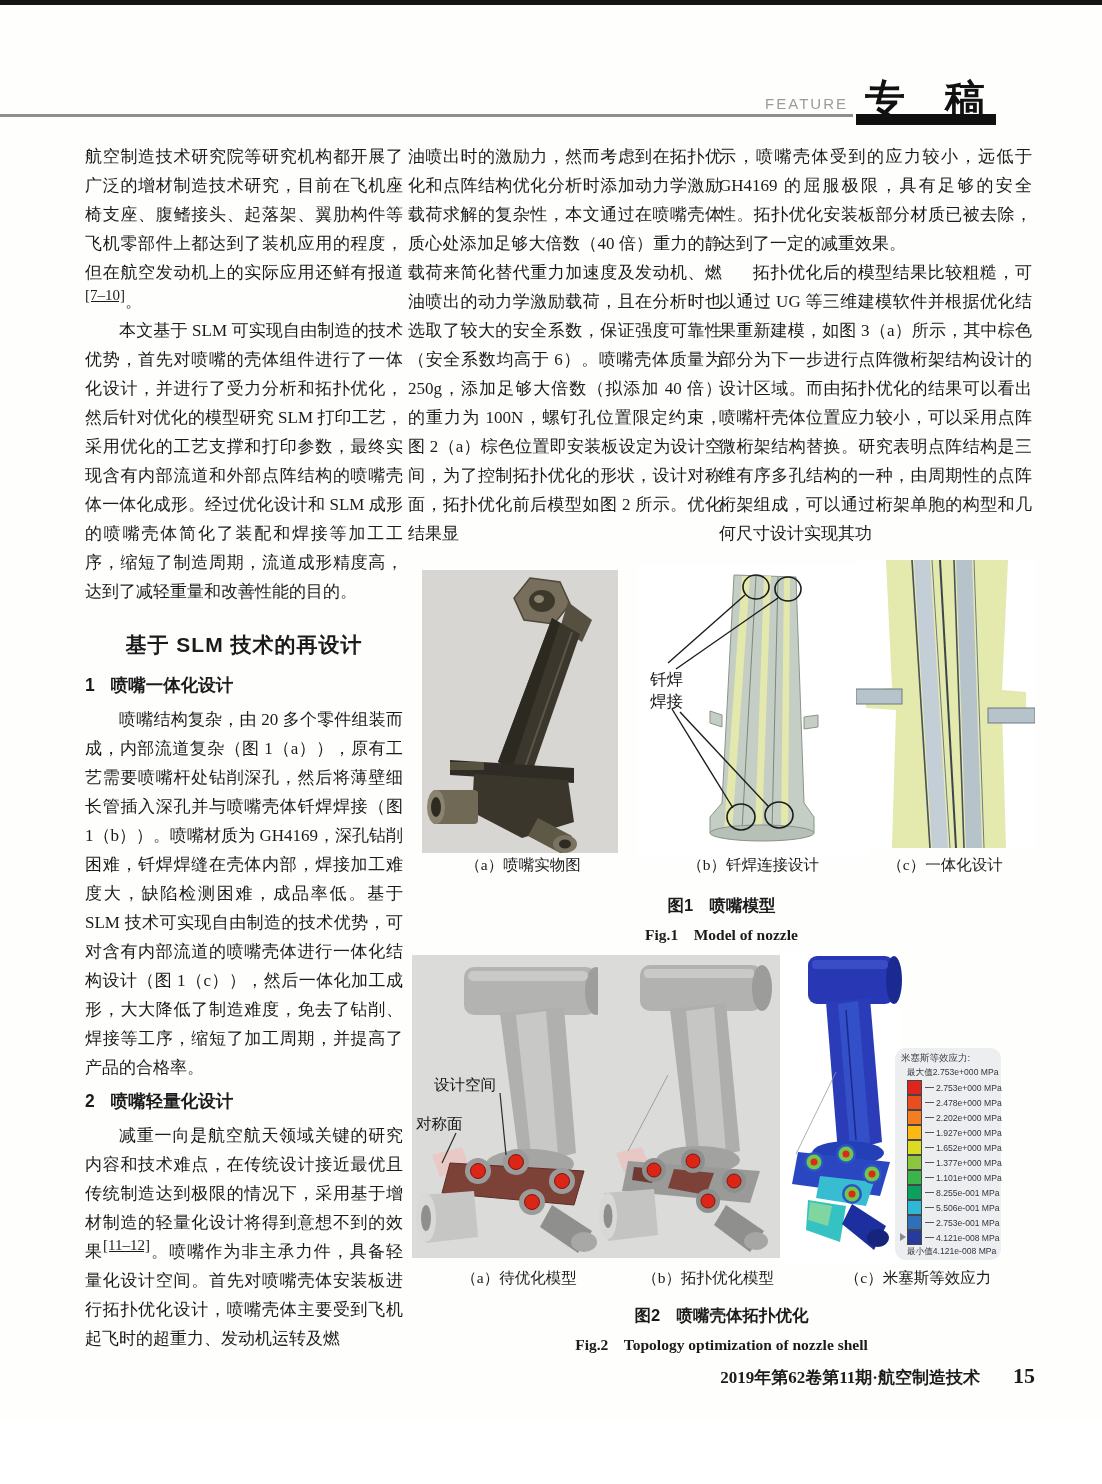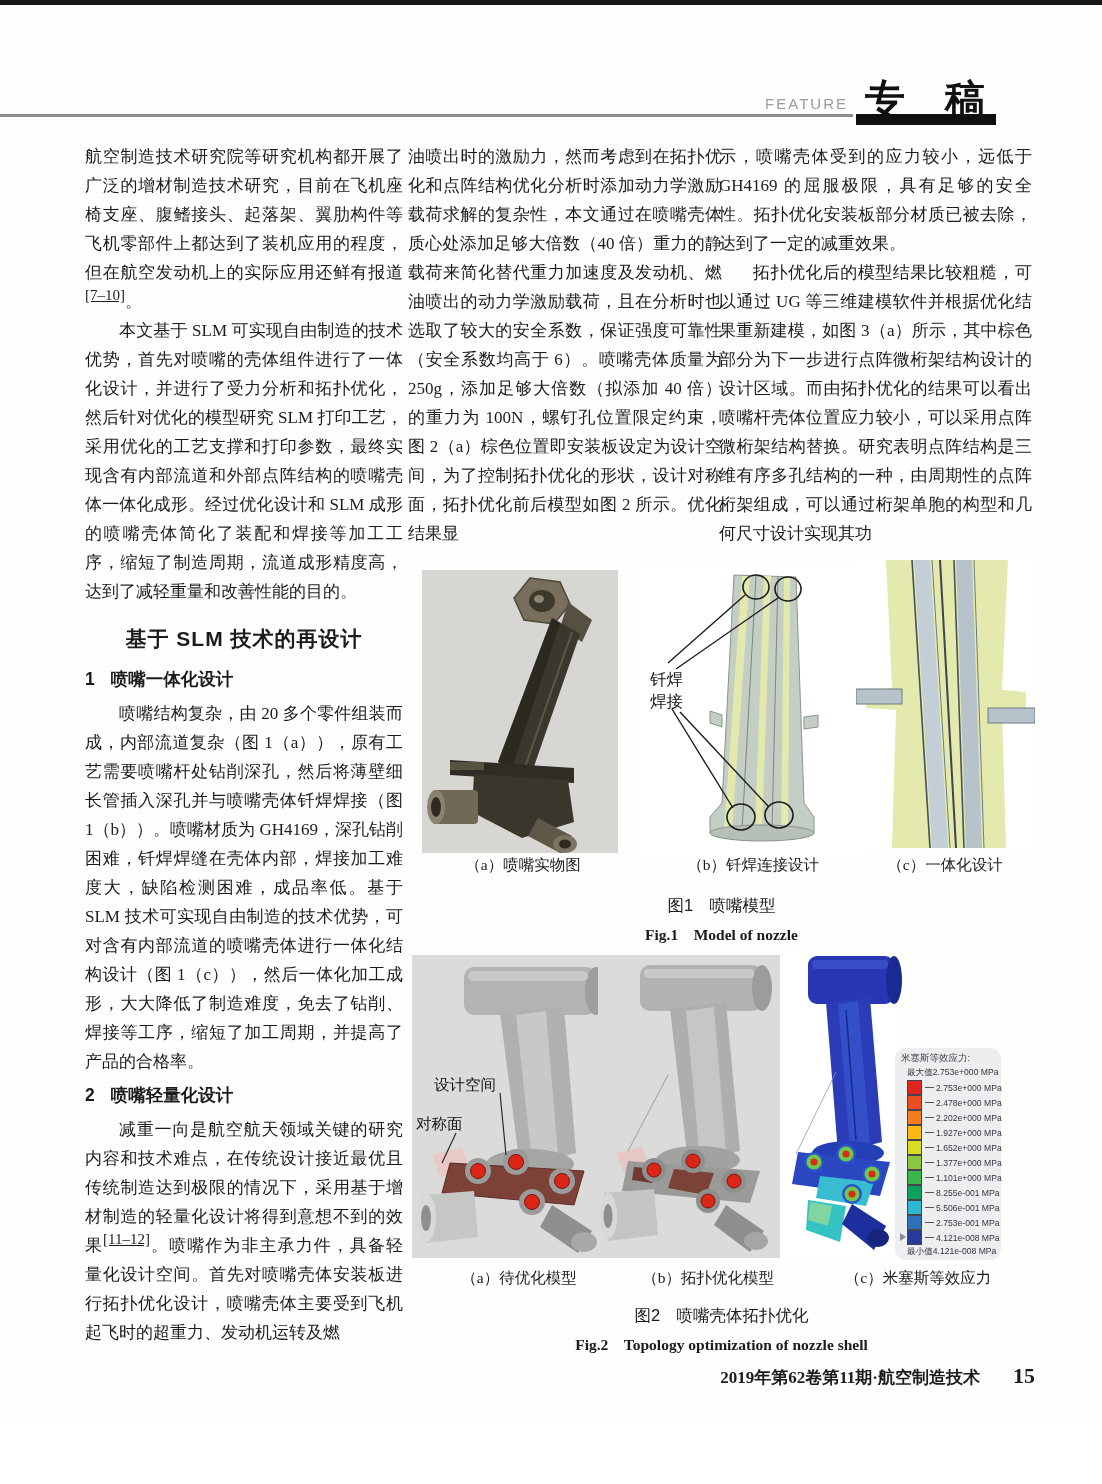--- a/index.html
+++ b/index.html
@@ -15,30 +15,30 @@
   .header-bar  { position:absolute; top:114px; left:856px; width:140px; height:11px; background:#101010; }
   .column-title { position:absolute; top:72px; left:850px; width:150px; text-align:center;
                   font-size:40px; font-weight:700; color:#111; }
 
   
   .col { position:absolute; font-size:17px; line-height:29px; text-align:justify; text-justify:inter-ideograph; }
   p.body { margin:0; text-indent:2em; }
   p.body.cont { text-indent:0; }
   sup.ref { font-size:15px; line-height:0;text-decoration:underline; }
   h2.section { font-family:"Liberation Sans","DejaVu Sans",sans-serif; font-size:21px; font-weight:700;
-               text-align:center; margin:18px 0 12px; letter-spacing:1px; text-indent:0; }
+               text-align:center; margin:24px 0 12px; letter-spacing:1px; text-indent:0; }
   h3.sub { font-family:"Liberation Sans","DejaVu Sans",sans-serif; font-size:17.5px; font-weight:700;
            margin:5px 0 5px; display:flex; gap:16px; line-height:29px; text-indent:0; }
 
   
   .figure { position:absolute; }
   .panel { position:absolute; }
   .caption { position:absolute; font-size:15.5px; text-align:center; white-space:nowrap; }
   .figtitle-zh { position:absolute; width:100%; text-align:center; font-family:"Liberation Sans","DejaVu Sans",sans-serif;
-                 font-weight:400; font-size:16.5px; }
+                 font-weight:700; font-size:16.5px; }
   .figtitle-en { position:absolute; width:100%; text-align:center; font-weight:700; font-size:15.5px; }
 
   
   .legend { position:absolute; left:487px; top:98px; width:106px; height:212px; background:#eceef0;
             font-family:"Liberation Sans","DejaVu Sans",sans-serif; color:#3b3b46; padding:4px 2px 2px 6px;
             box-sizing:border-box; }
   .legend-title { font-size:9.5px; margin-bottom:2px; white-space:nowrap; }
   .legend-max, .legend-min { font-size:8.6px; white-space:nowrap; margin:1px 0 1px 6px; color:#34343f; }
   .legend-rows { margin-left:6px; position:relative; }
   .legend-row { display:flex; align-items:center; height:15px; }

